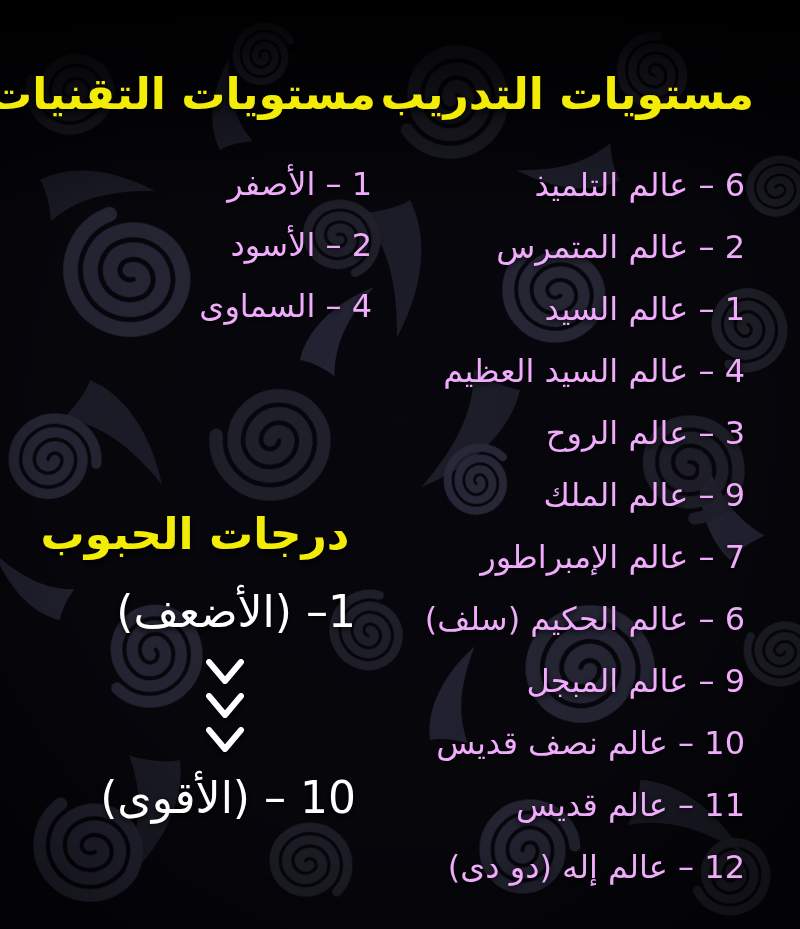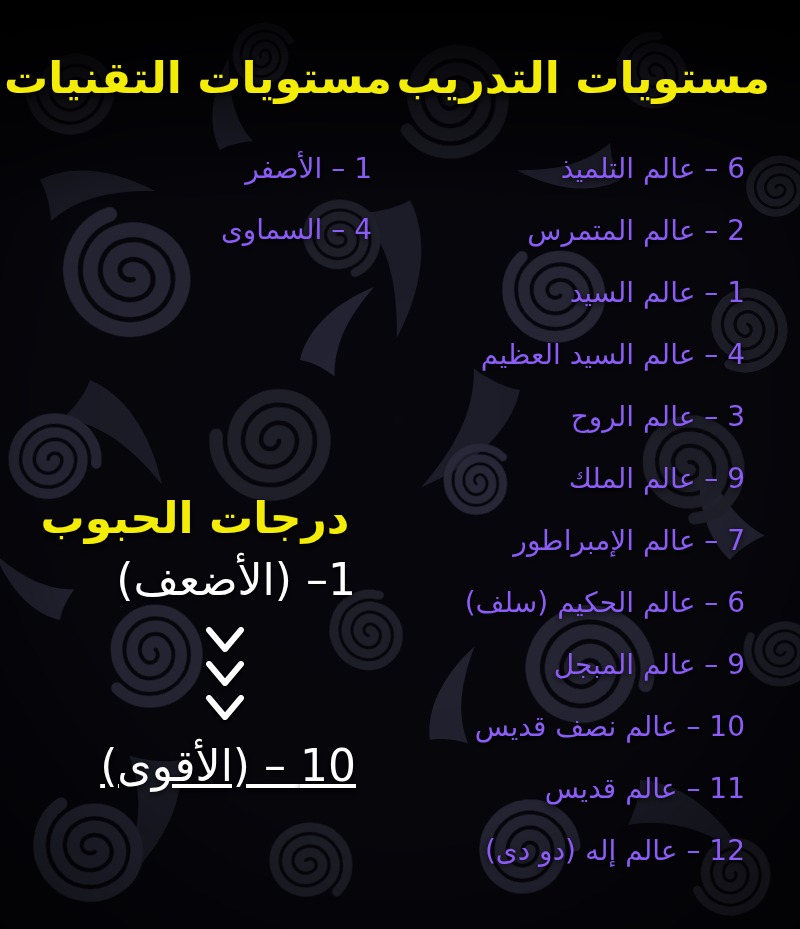--- a/index.html
+++ b/index.html
@@ -3,49 +3,49 @@
 <meta charset="utf-8">
 <style>
   html,body{margin:0;padding:0;}
   body{
     width:800px;height:929px;position:relative;overflow:hidden;
     background:#05050a;
     font-family:"DejaVu Sans", sans-serif;
   }
   .bg{position:absolute;inset:0;z-index:0;}
   main{position:absolute;inset:0;z-index:1;}
-  h1,h2{margin:0;font-weight:700;white-space:nowrap;}
+  h1,h2{margin:16px;font-weight:700;white-space:nowrap;}
   .ytitle{
     color:#f3ec06;
     font-size:44px;line-height:64px;text-align:center;
     text-shadow:0 3px 8px rgba(0,0,0,.9), 0 0 2px #000;
   }
   ol{list-style:none;margin:0;padding:0;}
   li{
-    color:#8b5cf6;font-size:28px;height:62px;line-height:62px;
+    color:#f0abfc;font-size:32px;height:62px;line-height:62px;
     text-align:right;white-space:nowrap;
     text-shadow:0 2px 6px rgba(0,0,0,.85);
   }
   
   .training{position:absolute;top:46px;right:30px;width:370px;}
   .training ol{margin-top:28px;padding-left:0;}
   .training li{padding-right:25px;}
   
   .techniques{position:absolute;top:46px;left:12px;width:380px;}
   .techniques ol{margin-top:28px;}
   .techniques li{padding-right:20px;height:61px;line-height:61px;}
   
   .pills{position:absolute;top:486px;left:20px;width:350px;}
   .pill-line{
     color:#fff;font-size:44px;line-height:60px;text-align:right;
     padding-right:14px;white-space:nowrap;
     text-shadow:0 2px 6px rgba(0,0,0,.85);
   }
   .pill-weak{}
-  .pill-strong{margin-top:14px;text-decoration:underline;}
+  .pill-strong{margin-top:14px;}
   .chevrons{
     margin-top:16px;display:flex;flex-direction:column;align-items:center;
     gap:6px;transform:translateX(30px);
   }
   .chev{display:block;filter:drop-shadow(0 2px 3px rgba(0,0,0,.8));}
 </style>
 </head>
 <body>
 
 <svg class="bg" width="800" height="929" viewBox="0 0 800 929" aria-hidden="true">
@@ -121,20 +121,21 @@
       <li dir="rtl">10 – عالم نصف قديس</li>
       <li dir="rtl">11 – عالم قديس</li>
       <li dir="rtl">12 – عالم إله (دو دى)</li>
     </ol>
   </section>
 
   <section class="techniques">
     <h1 class="ytitle" dir="rtl">مستويات التقنيات</h1>
     <ol>
       <li dir="rtl">1 – الأصفر</li>
+      <li dir="rtl">2 – الأسود</li>
       <li dir="rtl">4 – السماوى</li>
     </ol>
   </section>
 
   <section class="pills">
     <h2 class="ytitle" dir="rtl">درجات الحبوب</h2>
     <div class="pill-line pill-weak" dir="rtl">1– (الأضعف)</div>
     <div class="chevrons">
       <svg class="chev" width="40" height="28" viewBox="0 0 40 28">
         <polyline points="4,4 20,23 36,4" fill="none" stroke="#ffffff" stroke-width="6" stroke-linecap="round" stroke-linejoin="round"></polyline>

